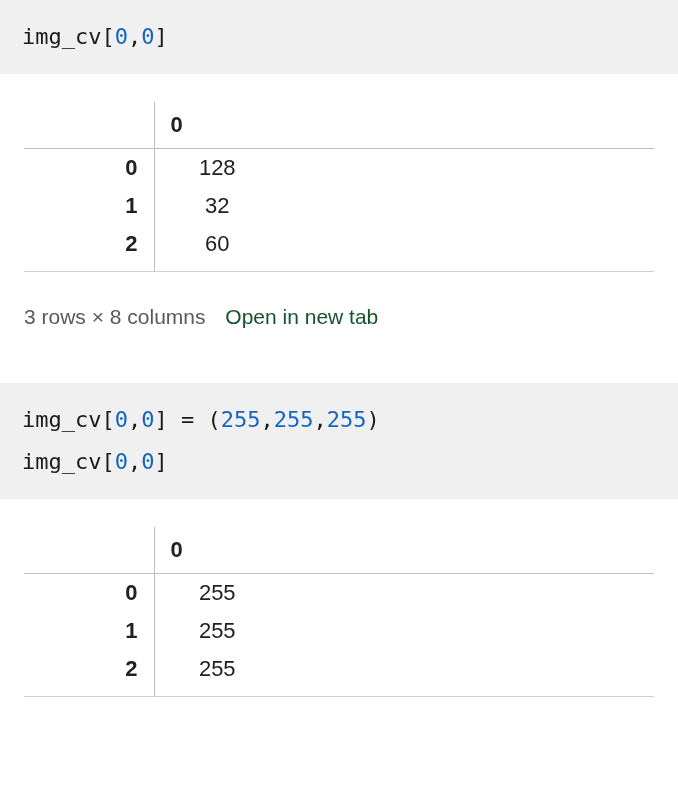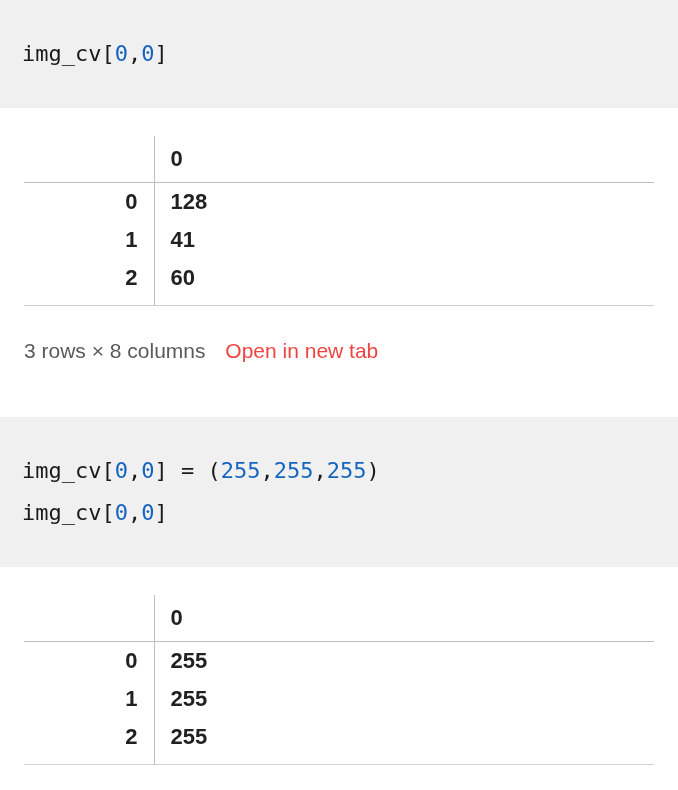--- a/index.html
+++ b/index.html
@@ -5,21 +5,21 @@
     * { box-sizing: border-box; margin: 0; padding: 0; }
     body {
       font-family: -apple-system, BlinkMacSystemFont, "Segoe UI", Helvetica, Arial, sans-serif;
       font-size: 21px;
       color: #212121;
       background: #fff;
       width: 678px;
     }
     .code-cell {
       background: #f0f0f0;
-      padding: 33px 22px;
+      padding: 16px 22px;
       font-family: "Consolas", "Menlo", "Monaco", monospace;
       font-size: 22px;
       line-height: 1.9;
       color: #1a1a1a;
       margin-bottom: 28px;
     }
     .code-cell .tok-id { color: #1a1a1a; }
     .code-cell .tok-punct { color: #1a1a1a; }
     .code-cell .tok-num { color: #1565c0; }
 
@@ -49,43 +49,42 @@
     .df-table .idx-cell {
       font-weight: 700;
       border-right: 1px solid #bdbdbd;
       width: 130px;
     }
     .df-table .col-header {
       text-align: left;
       width: 50px;
     }
     .df-table .val-cell {
-      text-align: left;
+      text-align: center;
       padding-right: 0;
       width: 110px;
-      font-weight: bold;
     }
     .df-table .spacer-cell { }
     .df-table tbody tr:last-child th,
     .df-table tbody tr:last-child td {
       padding-bottom: 14px;
     }
     .df-table tfoot td {
       border-top: 1px solid #d0d0d0;
       height: 6px;
       padding: 0;
     }
 
     .summary-row {
       padding: 16px 24px 24px 24px;
       font-size: 21px;
       color: #5a5a5a;
     }
     .summary-link {
-      color: #ef4444;
+      color: #14532d;
       text-decoration: none;
       margin-left: 14px;
       cursor: pointer;
     }
 
     .block-gap { height: 30px; }
   </style>
 </head>
 <body>
 
@@ -103,21 +102,21 @@
       </tr>
     </thead>
     <tbody>
       <tr>
         <th class="idx-cell">0</th>
         <td class="val-cell">128</td>
         <td class="spacer-cell"></td>
       </tr>
       <tr>
         <th class="idx-cell">1</th>
-        <td class="val-cell">41</td>
+        <td class="val-cell">32</td>
         <td class="spacer-cell"></td>
       </tr>
       <tr>
         <th class="idx-cell">2</th>
         <td class="val-cell">60</td>
         <td class="spacer-cell"></td>
       </tr>
     </tbody>
     <tfoot>
         <tr>

